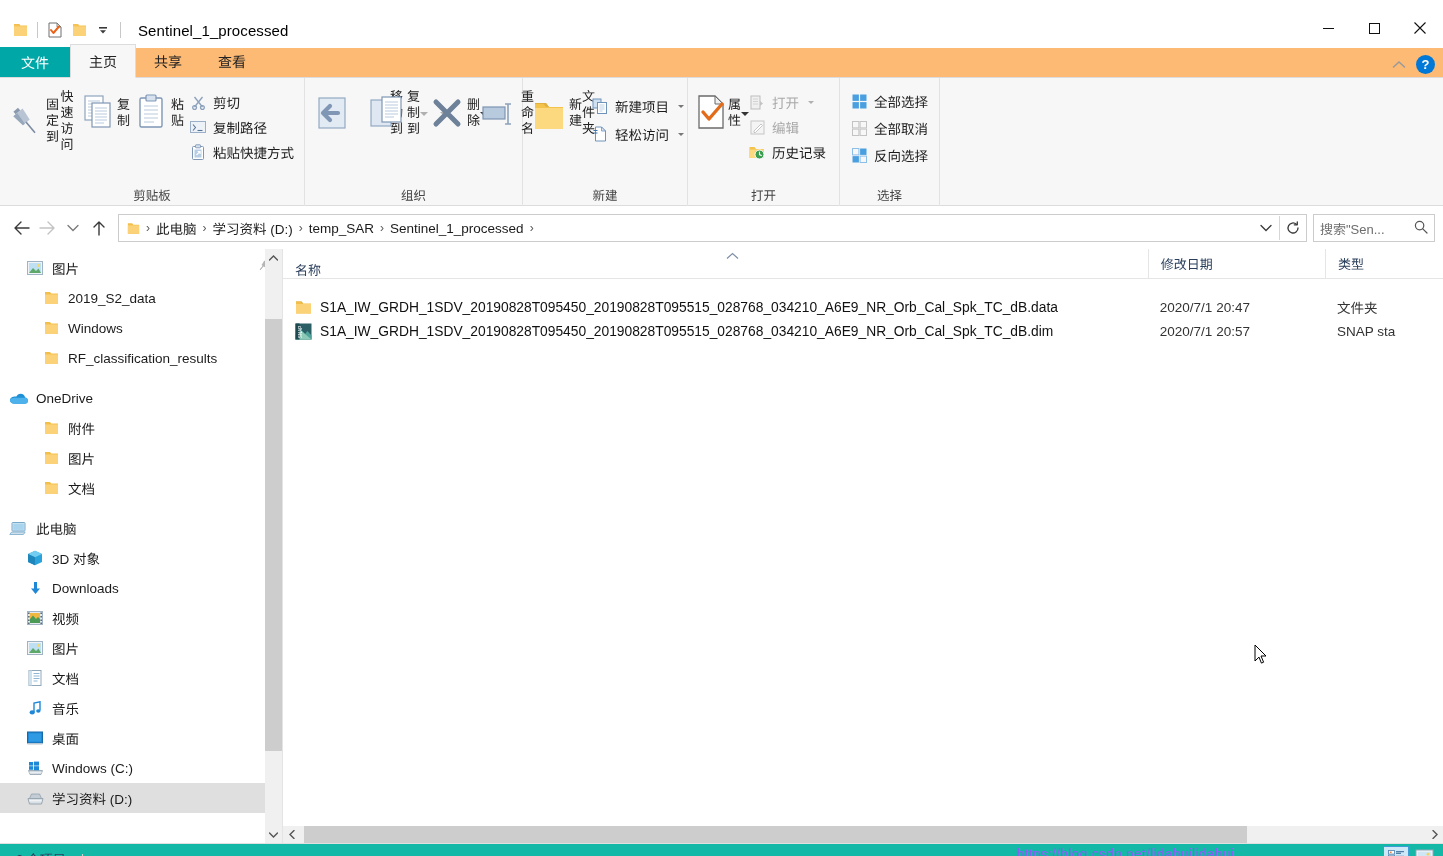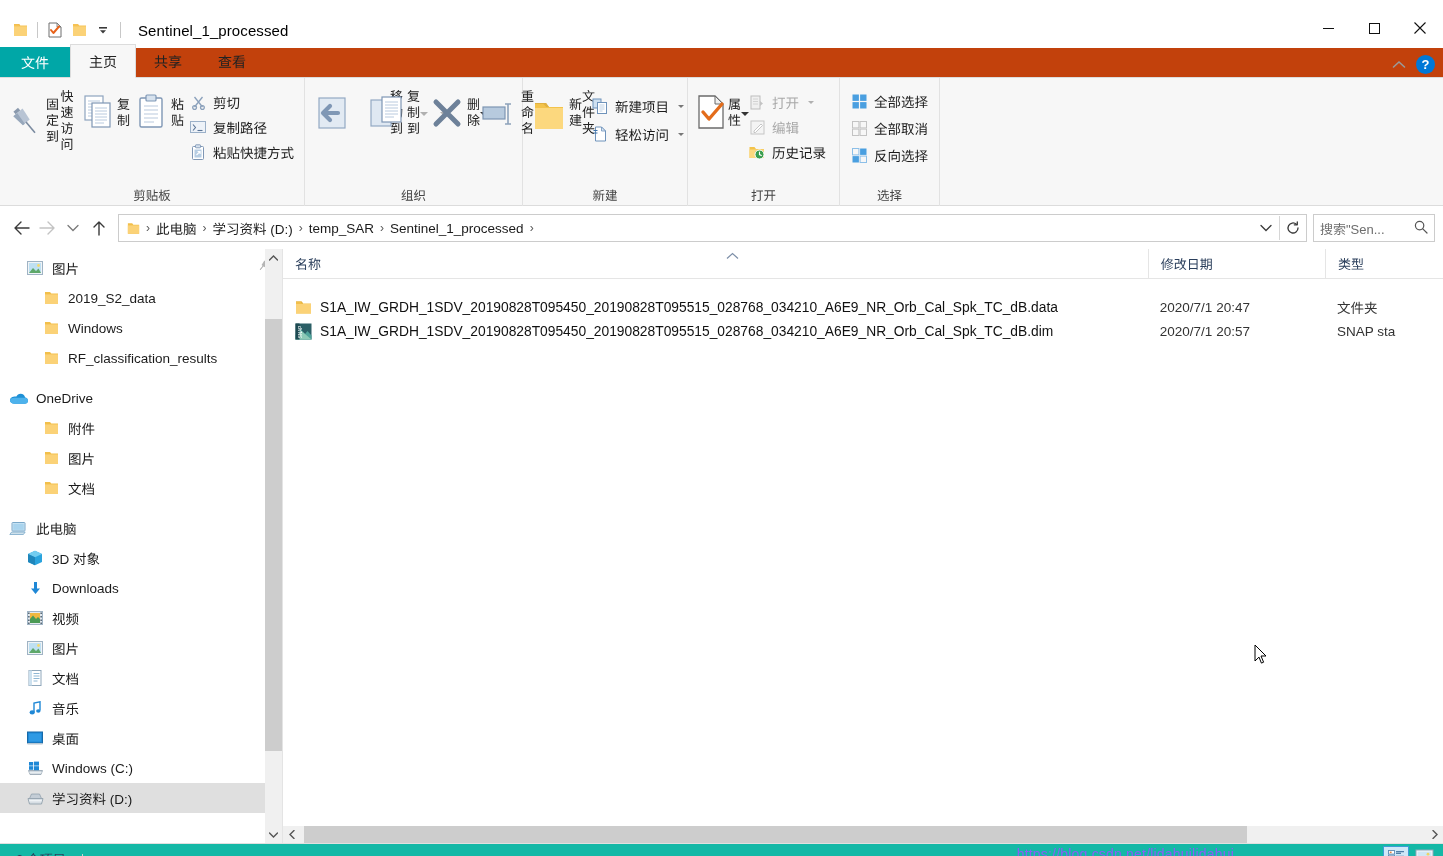--- a/index.html
+++ b/index.html
@@ -45,21 +45,21 @@
     display: flex; align-items: stretch;
   }
   .win-btn {
     width: 46px; height: 32px;
     display: flex; align-items: center; justify-content: center;
   }
 
   
   .tabstrip {
     position: absolute; top: 36px; left: 0; width: 1443px; height: 30px;
-    background: #c2410c;
+    background: #fdba74;
     display: flex; align-items: flex-end;
     border-bottom: 1px solid #dcdcdc;
   }
   .tab {
     height: 30px; padding: 16px 18px;
     display: flex; align-items: center; justify-content: center;
     font-size: 14px; color: #222; white-space: nowrap;
   }
   .tab.file {
     background: #00a7a7; color: #ffffff; font-size: 14px;
@@ -974,21 +974,21 @@
             </svg>
         </div>
       </div>
     </div>
 
     <div class="splitter"></div>
 
     <div class="filepane">
 
       <div class="colhdr">
-        <div class="col" style="width:880px;">
+        <div class="col" style="width:880px;align-items:flex-end;">
           <span>名称</span>
           <span class="sort-caret">
             <svg width="13" height="8" viewBox="0 0 13 8">
                 <path d="M1 6.5L6.5 1.5 12 6.5" stroke="#7d8fa8" stroke-width="1.2" fill="none"></path>
               </svg>
           </span>
         </div>
         <div class="col" style="width:180px;">
           <span>修改日期</span>
         </div>

